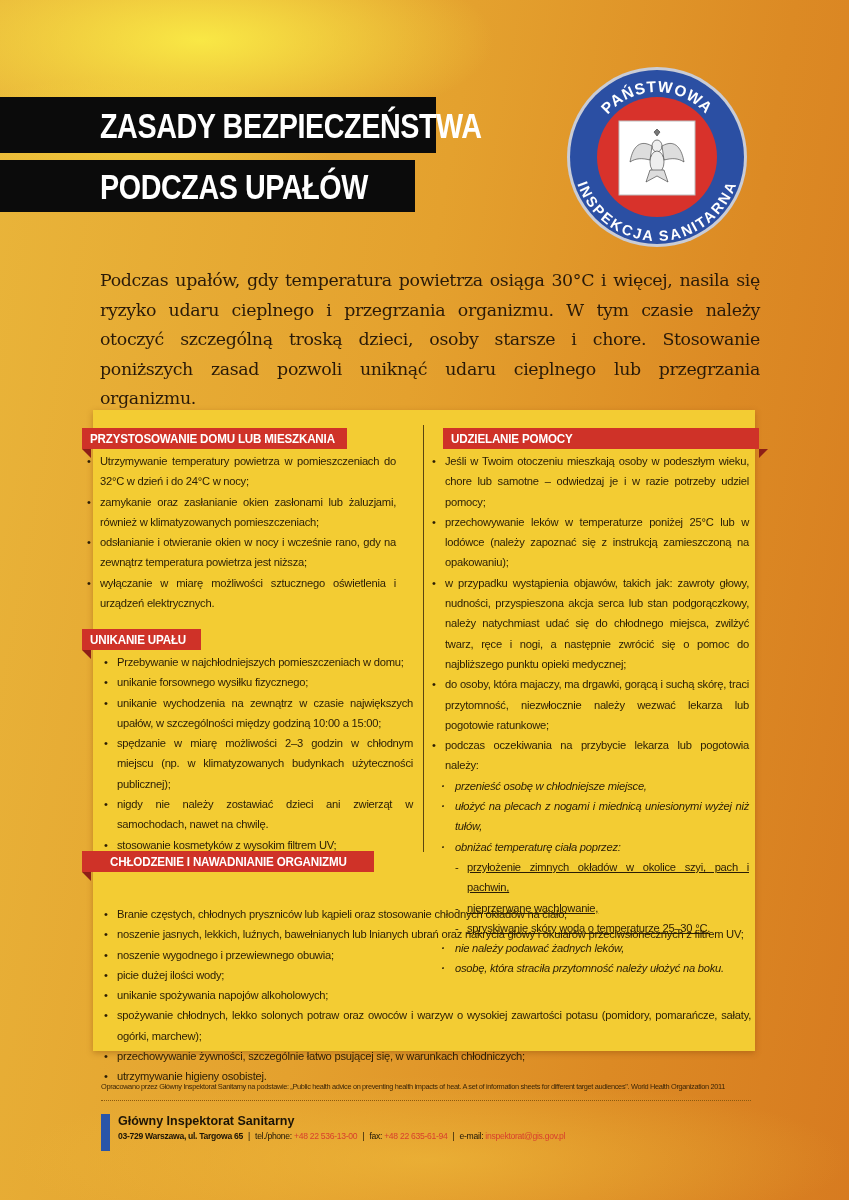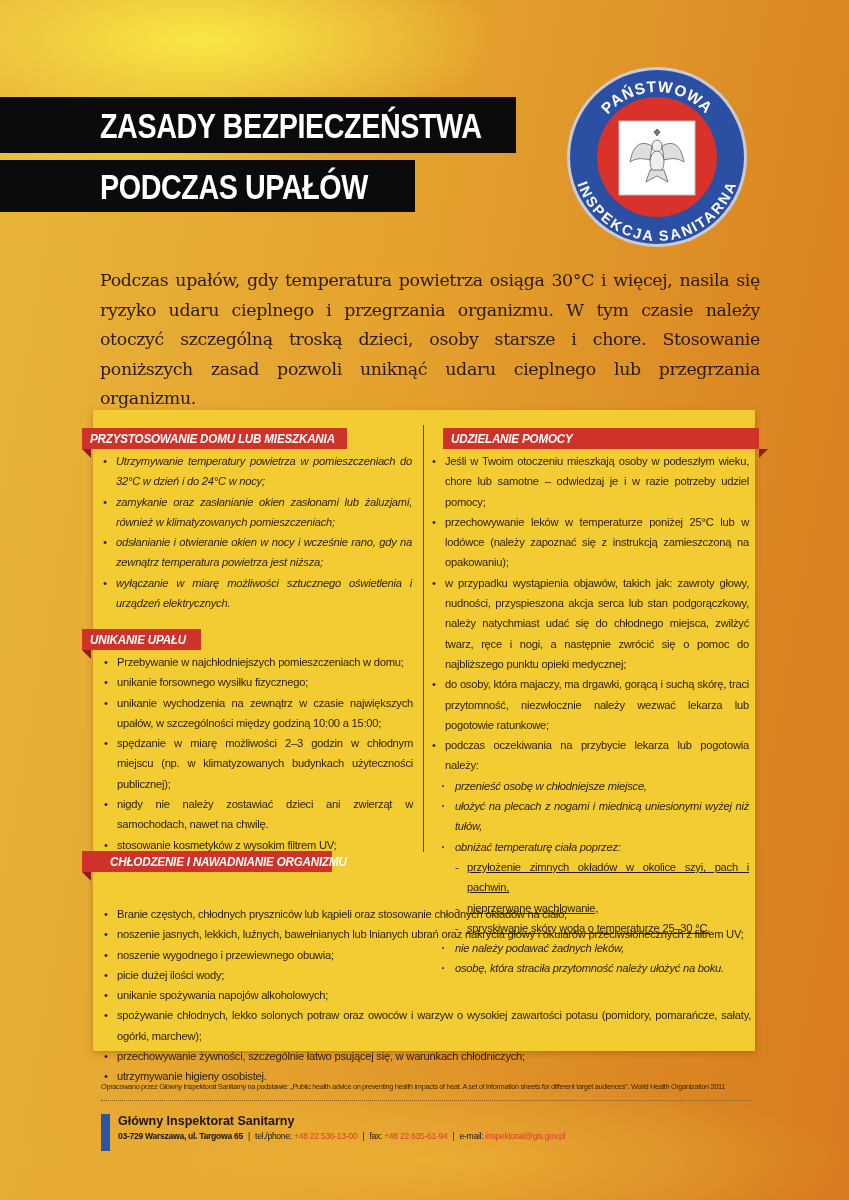--- a/index.html
+++ b/index.html
@@ -16,21 +16,21 @@
 
   
   .title-bar {
     position: absolute; left: 0; background: #0b0b0b; color: #fff;
     font-family: "Liberation Sans", sans-serif; font-weight: bold;
     font-size: 35px; letter-spacing: -0.5px; line-height: 1;
     display: flex; align-items: center; padding-left: 100px;
     transform-origin: left center;
   }
   .title-bar span { display: inline-block; transform: scaleX(0.82); transform-origin: left center; white-space: nowrap; }
-  .title-1 { top: 97px; width: 516px; height: 56px; }
+  .title-1 { top: 97px; width: 436px; height: 56px; }
   .title-2 { top: 160px; width: 415px; height: 52px; }
 
   
   .logo { position: absolute; left: 566px; top: 66px; width: 182px; height: 182px; }
 
   
   .intro {
     position: absolute; left: 100px; top: 266px; width: 660px;
     font-family: "DejaVu Serif", serif; font-size: 17.4px; line-height: 29.5px;
     color: #2a1a08; text-align: justify; letter-spacing: -0.35px;
@@ -40,21 +40,21 @@
   .panel {
     position: absolute; left: 93px; top: 410px; width: 662px; height: 641px;
     background: #f3cc33;
     box-shadow: 0 2px 6px rgba(120,60,0,0.35);
   }
   .col-divider { position: absolute; left: 423px; top: 425px; width: 1px; height: 427px; background: #5a4410; }
 
   .section-header {
     position: absolute; height: 21px; background: #cf3228; color: #fff;
     font-weight: bold; font-size: 13.5px; line-height: 21px; padding-left: 8px;
-    white-space: nowrap; letter-spacing: -0.2px; font-style: italic;
+    white-space: nowrap; letter-spacing: -0.2px;
   }
   .section-header span { display: inline-block; transform: scaleX(0.86); transform-origin: left center; }
   .fold-left { position: absolute; width: 0; height: 0; border-top: 9px solid #8d1f17; border-left: 9px solid transparent; }
   .fold-right { position: absolute; width: 0; height: 0; border-top: 9px solid #8d1f17; border-right: 9px solid transparent; }
 
   .list {
     position: absolute; list-style: none; color: #2a1d05;
     font-size: 11.2px; line-height: 20.3px; letter-spacing: -0.25px;
   }
   .list li { position: relative; padding-left: 16px; text-align: justify; }
@@ -113,21 +113,21 @@
   </text>
 </svg>
 
 <p class="intro">Podczas upałów, gdy temperatura powietrza osiąga 30°C i więcej, nasila się ryzyko udaru cieplnego i przegrzania organizmu. W tym czasie należy otoczyć szczególną troską dzieci, osoby starsze i chore. Stosowanie poniższych zasad pozwoli uniknąć udaru cieplnego lub przegrzania organizmu.</p>
 
 <div class="panel"></div>
 <div class="col-divider"></div>
 
 <div class="fold-left" style="left:82px; top:449px;"></div>
 <div class="section-header" style="left:82px; top:428px; width:265px;"><span>PRZYSTOSOWANIE DOMU LUB MIESZKANIA</span></div>
-<ul class="list" style="left:100px; top:451px; width:312px;font-style:italic;">
+<ul class="list" style="left:84px; top:451px; width:312px;">
   <li>Utrzymywanie temperatury powietrza w pomieszczeniach do 32°C w dzień i do 24°C w nocy;</li>
   <li>zamykanie oraz zasłanianie okien zasłonami lub żaluzjami, również w klimatyzowanych pomieszczeniach;</li>
   <li>odsłanianie i otwieranie okien w nocy i wcześnie rano, gdy na zewnątrz temperatura powietrza jest niższa;</li>
   <li>wyłączanie w miarę możliwości sztucznego oświetlenia i urządzeń elektrycznych.</li>
 </ul>
 
 <div class="fold-left" style="left:82px; top:650px;"></div>
 <div class="section-header" style="left:82px; top:629px; width:119px;"><span>UNIKANIE UPAŁU</span></div>
 <ul class="list" style="left:101px; top:652px; width:312px;">
   <li>Przebywanie w najchłodniejszych pomieszczeniach w domu;</li>
@@ -150,21 +150,21 @@
   <li class="sub">ułożyć na plecach z nogami i miednicą uniesionymi wyżej niż tułów,</li>
   <li class="sub">obniżać temperaturę ciała poprzez:</li>
   <li class="subsub">przyłożenie zimnych okładów w okolice szyi, pach i pachwin,</li>
   <li class="subsub">nieprzerwane wachlowanie,</li>
   <li class="subsub">spryskiwanie skóry wodą o temperaturze 25–30 °C.</li>
   <li class="sub">nie należy podawać żadnych leków,</li>
   <li class="sub">osobę, która straciła przytomność należy ułożyć na boku.</li>
 </ul>
 
 <div class="fold-left" style="left:82px; top:872px;"></div>
-<div class="section-header" style="left:82px; top:851px; width:250px;padding-left:28px;"><span>CHŁODZENIE I NAWADNIANIE ORGANIZMU</span></div>
+<div class="section-header" style="left:82px; top:851px; width:292px;padding-left:28px;"><span>CHŁODZENIE I NAWADNIANIE ORGANIZMU</span></div>
 <ul class="list" style="left:101px; top:874px; width:650px;margin-top:30px;">
   <li>Branie częstych, chłodnych pryszniców lub kąpieli oraz stosowanie chłodnych okładów na ciało;</li>
   <li>noszenie jasnych, lekkich, luźnych, bawełnianych lub lnianych ubrań oraz nakrycia głowy i okularów przeciwsłonecznych z filtrem UV;</li>
   <li>noszenie wygodnego i przewiewnego obuwia;</li>
   <li>picie dużej ilości wody;</li>
   <li>unikanie spożywania napojów alkoholowych;</li>
   <li>spożywanie chłodnych, lekko solonych potraw oraz owoców i warzyw o wysokiej zawartości potasu (pomidory, pomarańcze, sałaty, ogórki, marchew);</li>
   <li>przechowywanie żywności, szczególnie łatwo psującej się, w warunkach chłodniczych;</li>
   <li>utrzymywanie higieny osobistej.</li>
 </ul>

